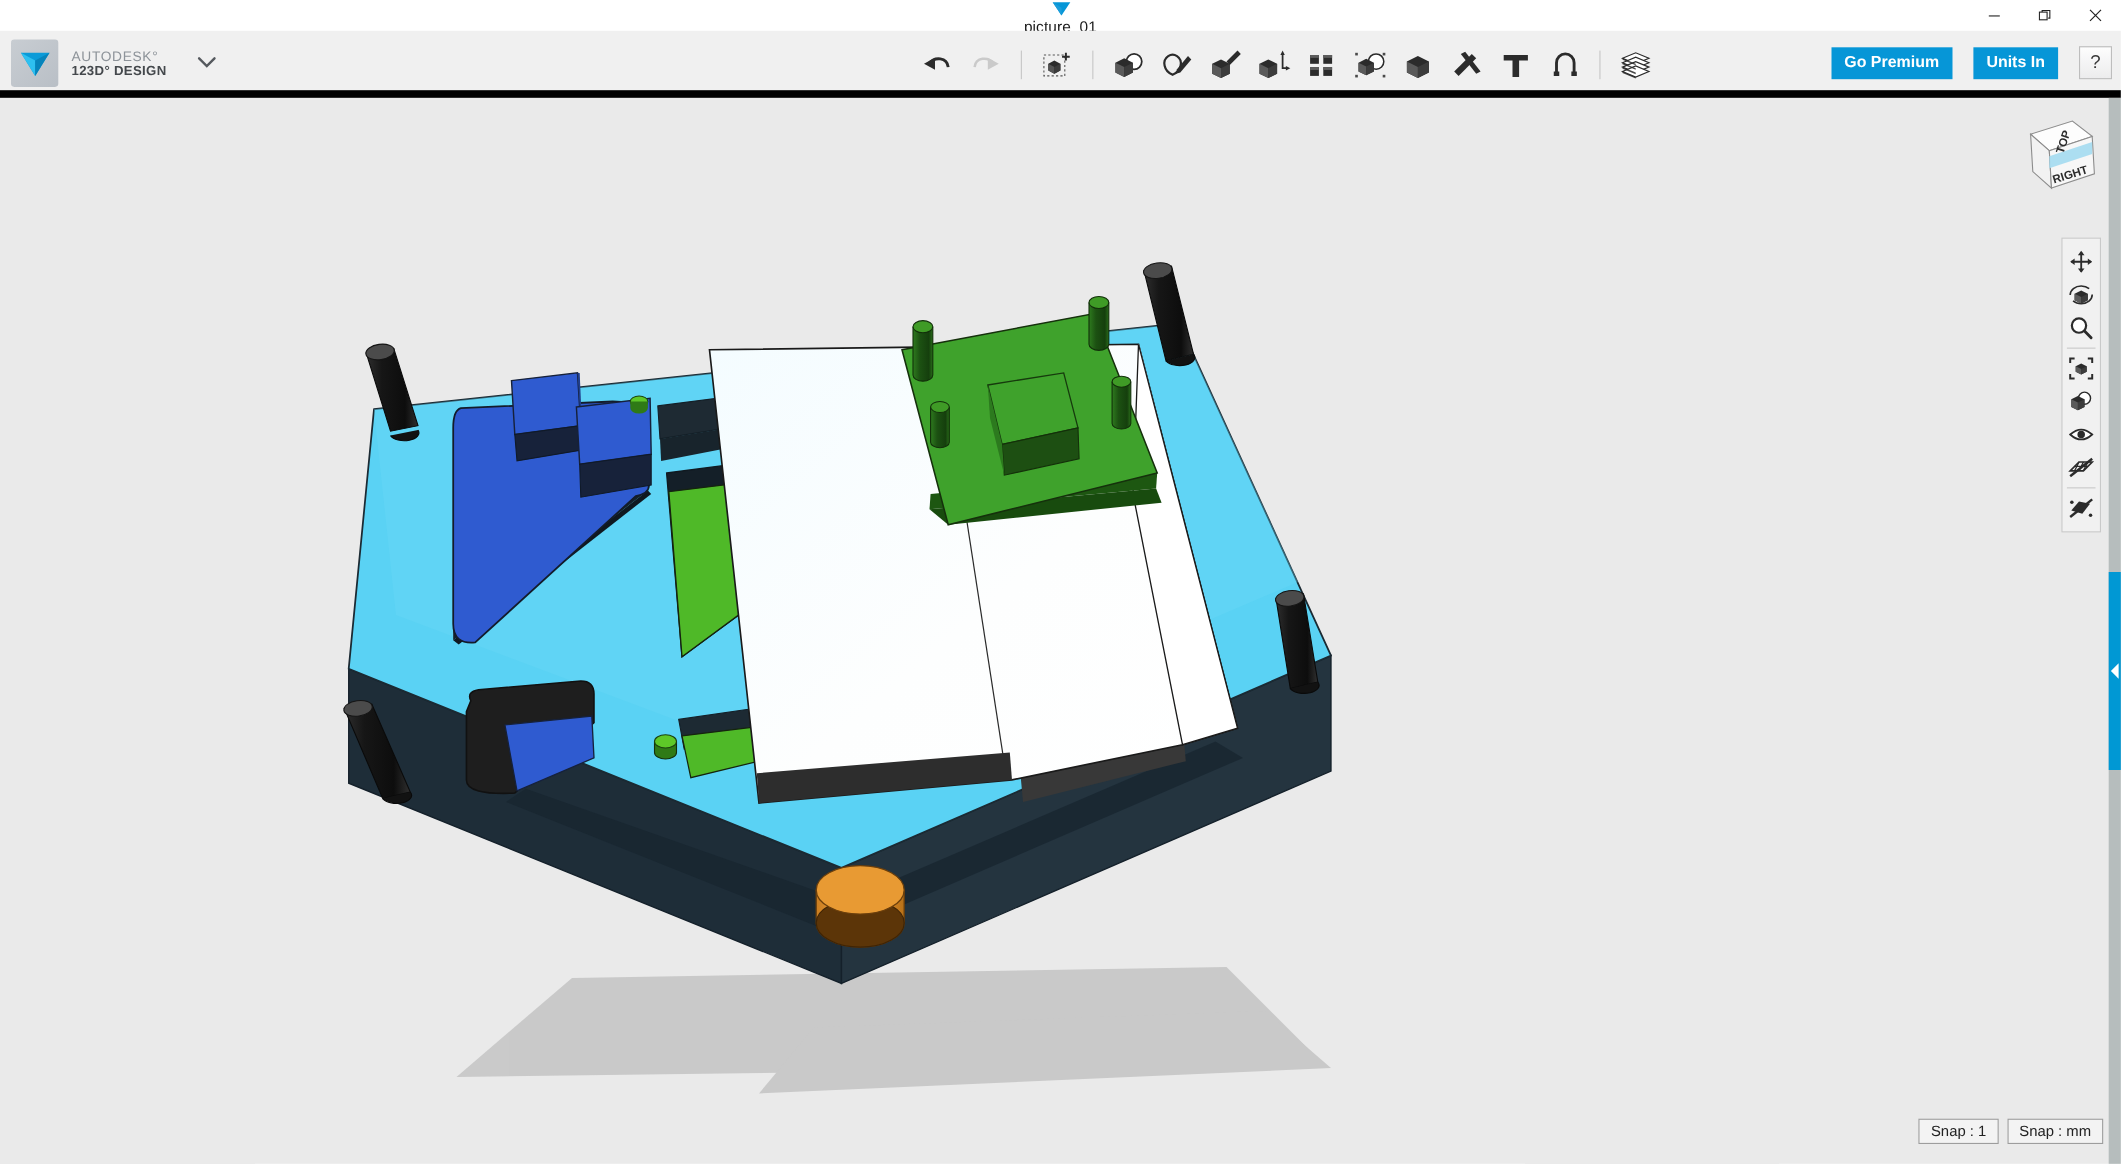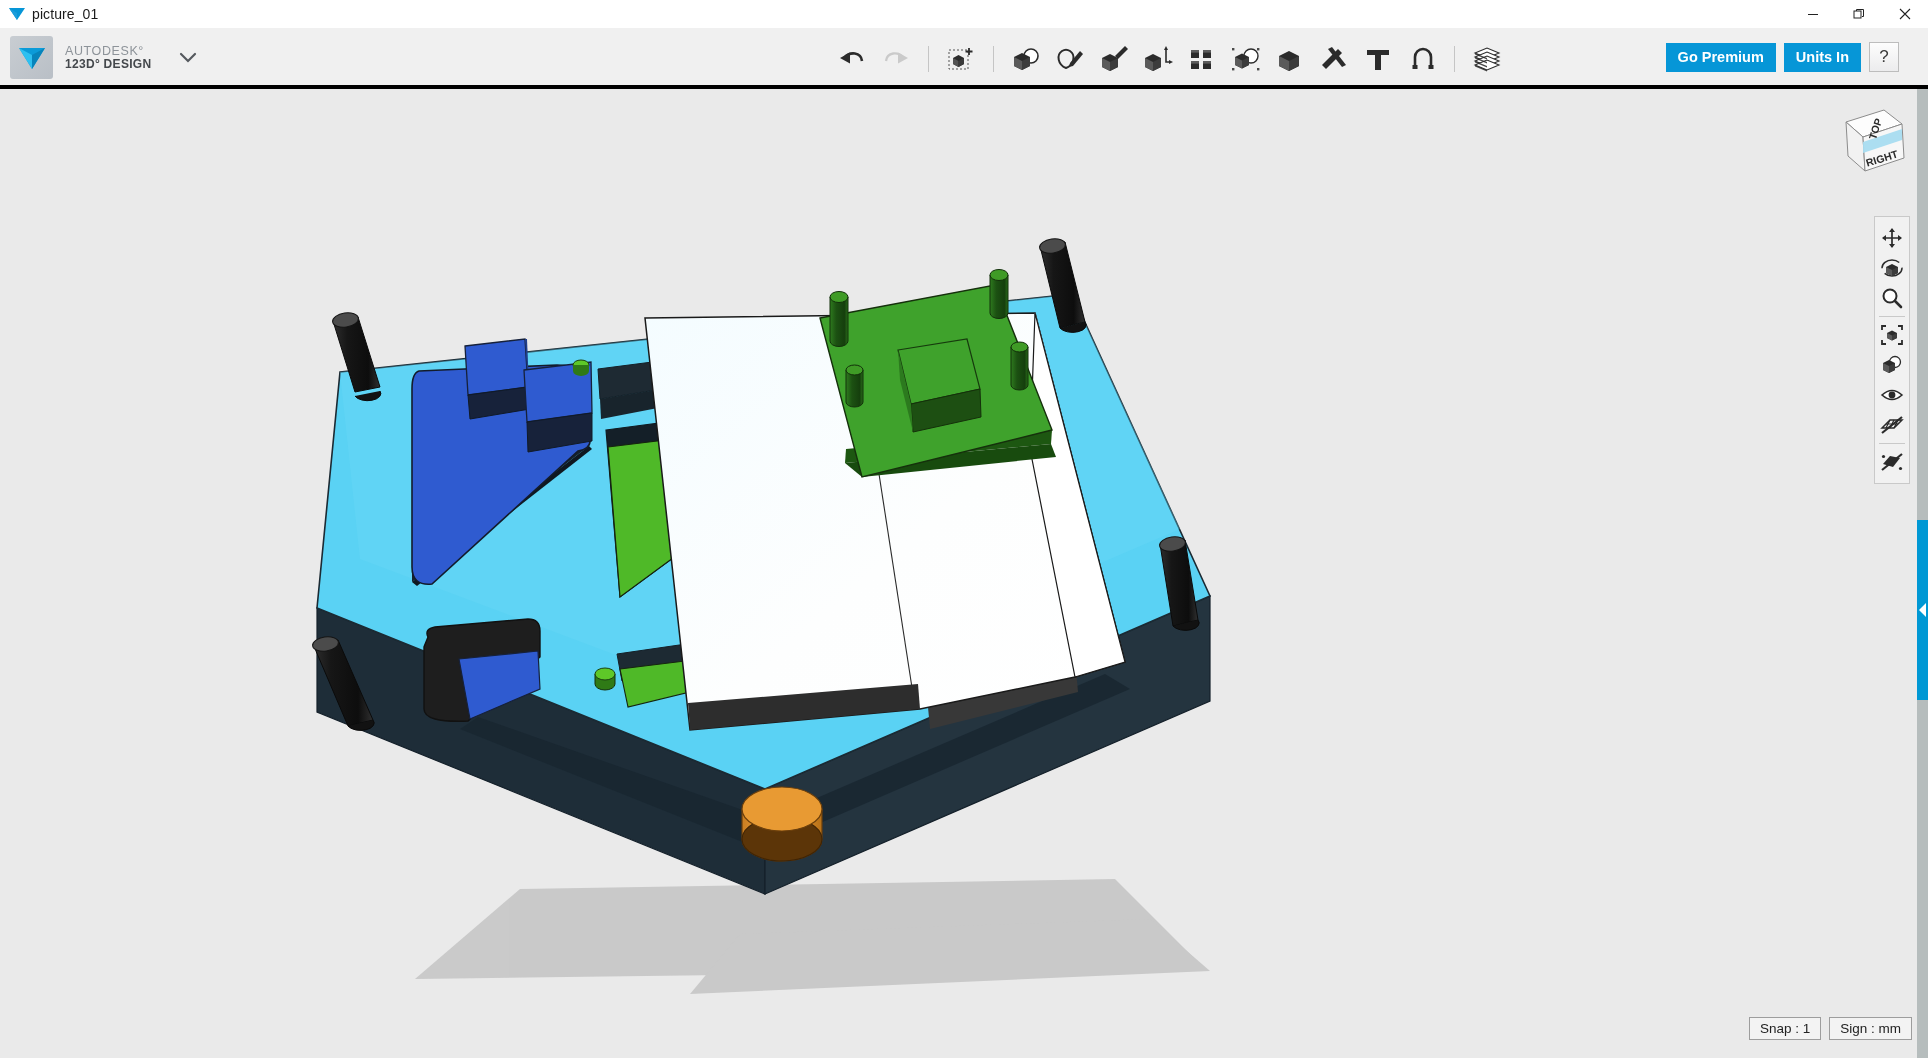--- a/index.html
+++ b/index.html
@@ -8,21 +8,21 @@
     overflow: hidden;
     background: #ffffff;
     font-family: "Liberation Sans", sans-serif;
   }
 
   
   .titlebar {
     position: absolute; top: 0; left: 0;
     width: 1928px; height: 28px;
     background: #ffffff;
-    display: flex; align-items: center;
+    display: flex; align-items: center; flex-direction: column;
   }
   .title-logo {
     width: 22px; height: 22px;
     margin-left: 6px; margin-right: 4px;
     display: flex; align-items: center; justify-content: center;
   }
   .title-text {
     font-size: 14px; color: #1a1a1a;
     letter-spacing: 0.1px;
   }
@@ -34,21 +34,21 @@
     width: 46px; height: 28px;
     display: flex; align-items: center; justify-content: center;
     color: #222; font-size: 13px;
   }
 
   
   .apptoolbar {
     position: absolute; top: 28px; left: 0;
     width: 1928px; height: 61px;
     background: #f0f0f0;
-    border-bottom: 4px solid #000000;
+    border-bottom: 7px solid #000000;
   }
   .brand {
     position: absolute; left: 10px; top: 8px;
     display: flex; align-items: center; gap: 12px;
   }
   .brand-logo {
     width: 43px; height: 43px;
     background: linear-gradient(135deg,#c8cdd2 0%, #b9bfc6 100%);
     border-radius: 3px;
     display: flex; align-items: center; justify-content: center;
@@ -74,22 +74,22 @@
     width: 44px; height: 44px;
     display: flex; align-items: center; justify-content: center;
     position: relative;
   }
   .tool.disabled { opacity: 0.38; }
   .sep {
     width: 1px; height: 26px; background: #c5c5c5; margin: 0 10px;
   }
 
   .right-actions {
-    position: absolute; right: 29px; top: 14px;
-    display: flex; align-items: center; gap: 8px;
+    position: absolute; right: 8px; top: 14px;
+    display: flex; align-items: center; gap: 19px;
   }
   .pill {
     background: #0696d7; color: #fff;
     font-size: 14.5px; font-weight: bold;
     padding: 0 12px; height: 29px;
     display: flex; align-items: center; justify-content: center;
     border: none; cursor: pointer;
   }
   .helpbtn {
     width: 30px; height: 30px;
@@ -613,14 +613,14 @@
   </div>
 </div>
 
 <div style="position:absolute; right:0; top:89px; width:11px; height:969px; background:#b6bdbd;"></div>
 <div style="position:absolute; right:0; top:520px; width:11px; height:180px; background:#0098d4; display:flex; align-items:center; justify-content:center; cursor:pointer;">
   <span style="width:0;height:0;border-top:7px solid transparent;border-bottom:7px solid transparent;border-right:7px solid #ffffff;"></span>
 </div>
 
 <div class="status">
   <div class="status-box">Snap : 1</div>
-  <div class="status-box">Sign : mm</div>
+  <div class="status-box">Snap : mm</div>
 </div>
 
 </body></html>

